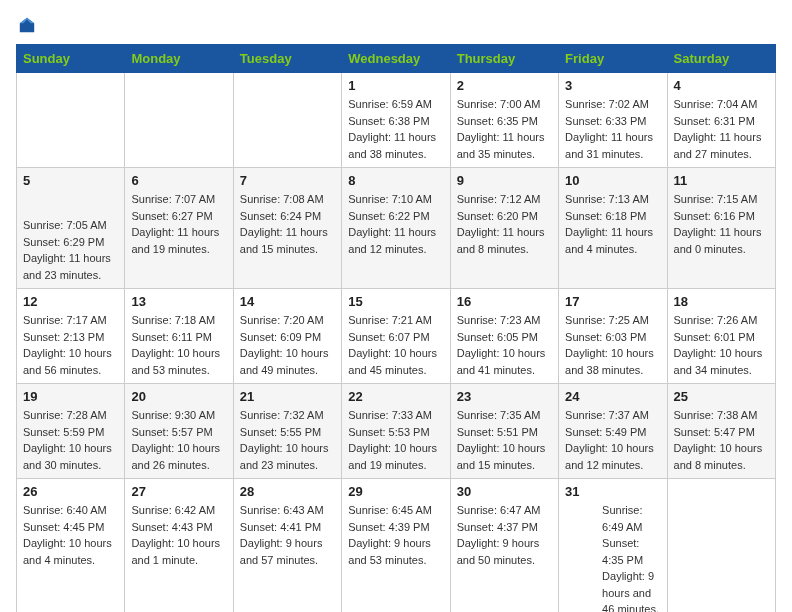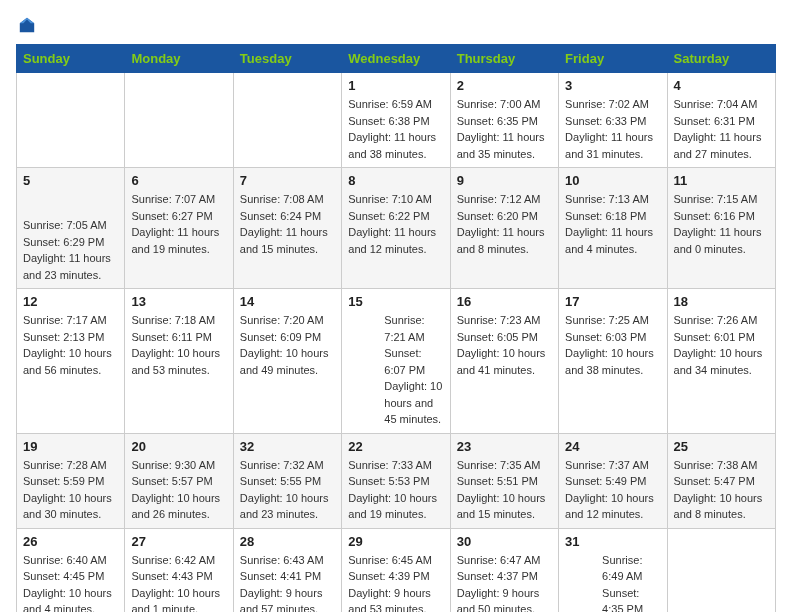--- a/index.html
+++ b/index.html
@@ -215,21 +215,21 @@
 Daylight: 10 hours and 53 minutes.</div>
         </td>
         <td>
           <div class="day-number">14</div>
           <div class="day-detail" style="white-space: pre-line;">Sunrise: 7:20 AM
 Sunset: 6:09 PM
 Daylight: 10 hours and 49 minutes.</div>
         </td>
         <td>
           <div class="day-number">15</div>
-          <div class="day-detail" style="white-space: pre-line; margin-left: 36px;">Sunrise: 7:21 AM
+          <div class="day-detail" style="white-space: pre-line;">Sunrise: 7:21 AM
 Sunset: 6:07 PM
 Daylight: 10 hours and 45 minutes.</div>
         </td>
         <td>
           <div class="day-number">16</div>
           <div class="day-detail" style="white-space: pre-line;">Sunrise: 7:23 AM
 Sunset: 6:05 PM
 Daylight: 10 hours and 41 minutes.</div>
         </td>
         <td>
@@ -252,21 +252,21 @@
 Sunset: 5:59 PM
 Daylight: 10 hours and 30 minutes.</div>
         </td>
         <td>
           <div class="day-number">20</div>
           <div class="day-detail" style="white-space: pre-line;">Sunrise: 9:30 AM
 Sunset: 5:57 PM
 Daylight: 10 hours and 26 minutes.</div>
         </td>
         <td>
-          <div class="day-number">32</div>
+          <div class="day-number">21</div>
           <div class="day-detail" style="white-space: pre-line;">Sunrise: 7:32 AM
 Sunset: 5:55 PM
 Daylight: 10 hours and 23 minutes.</div>
         </td>
         <td>
           <div class="day-number">22</div>
           <div class="day-detail" style="white-space: pre-line;">Sunrise: 7:33 AM
 Sunset: 5:53 PM
 Daylight: 10 hours and 19 minutes.</div>
         </td>

